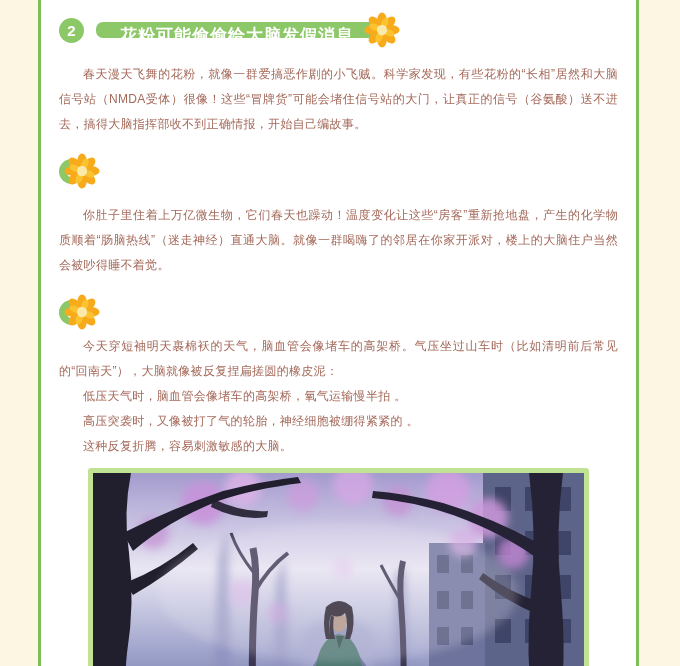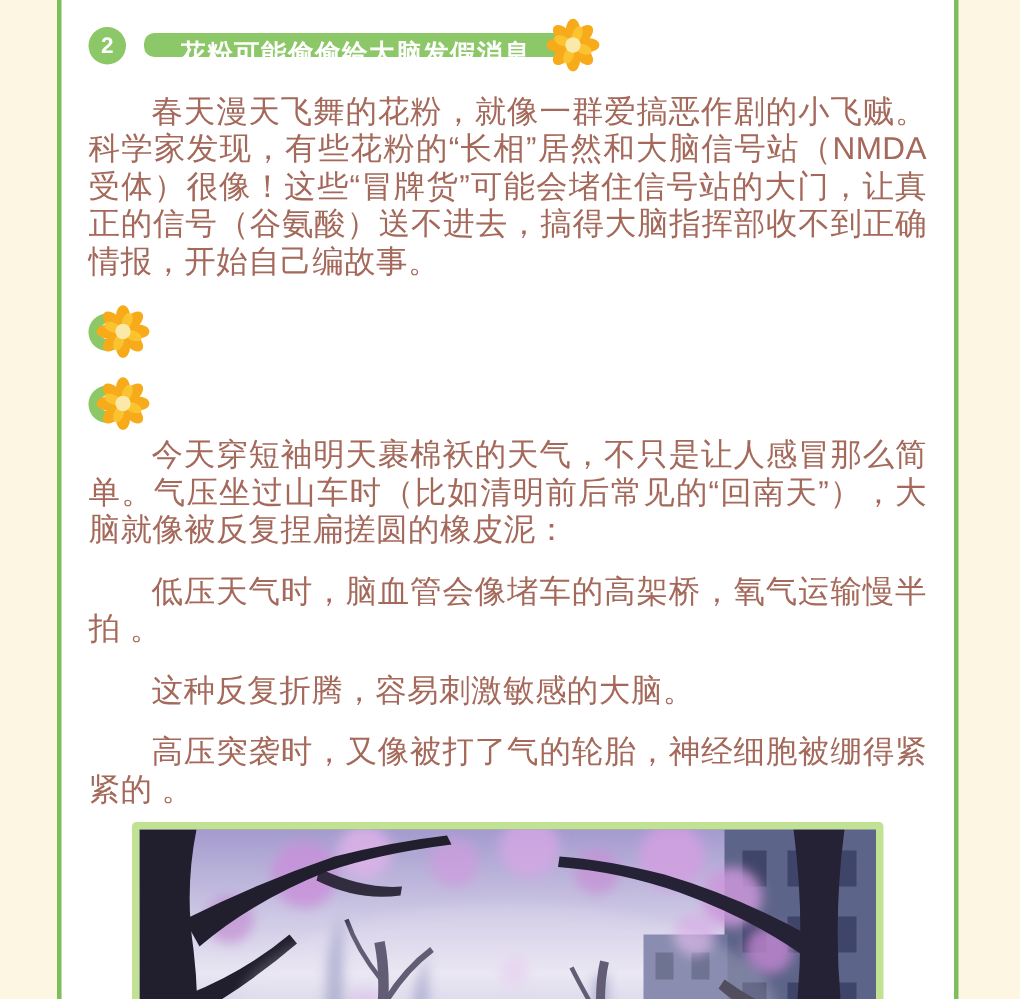--- a/index.html
+++ b/index.html
@@ -57,27 +57,27 @@
     width: 38px;
     height: 38px;
     margin-left: -21px;
     flex: 0 0 auto;
     position: relative;
     z-index: 2;
   }
   .body-text {
     margin: 18px 0 0 0;
     color: #a4695a;
-    font-size: 21px;
+    font-size: 12px;
     line-height: 25px;
     letter-spacing: 0.3px;
     text-align: justify;
     text-indent: 2em;
   }
-  .body-text.follow { margin-top: 16px; }
+  .body-text.follow { margin-top: 0; }
   .body-text.tight { margin-top: 8px; }
   .illustration {
     box-sizing: border-box;
     display: block;
     width: 501px;
     margin: 9px auto 0 auto;
     border: 5px solid #c2e293;
     border-radius: 3px;
     line-height: 0;
     background: #8a8ab0;
@@ -129,20 +129,21 @@
       </g>
       <g fill="#fcc834" opacity="0.85">
         <ellipse cx="20" cy="12" rx="3.4" ry="6" transform="rotate(22 20 20)"></ellipse>
         <ellipse cx="20" cy="12" rx="3.4" ry="6" transform="rotate(112 20 20)"></ellipse>
         <ellipse cx="20" cy="12" rx="3.4" ry="6" transform="rotate(202 20 20)"></ellipse>
         <ellipse cx="20" cy="12" rx="3.4" ry="6" transform="rotate(292 20 20)"></ellipse>
       </g>
       <circle cx="20" cy="20" r="5.4" fill="#fbe9a9"></circle>
     </svg>
   </div>
+  <p class="body-text">你肚子里住着上万亿微生物，它们春天也躁动！温度变化让这些“房客”重新抢地盘，产生的化学物质顺着“肠脑热线”（迷走神经）直通大脑。就像一群喝嗨了的邻居在你家开派对，楼上的大脑住户当然会被吵得睡不着觉。</p>
 
   <div class="sec-head">
     <div class="num">3</div>
     <svg class="flower" viewBox="0 0 40 40">
       <g fill="#f7ab1b">
         <ellipse cx="20" cy="9.5" rx="5" ry="8" transform="rotate(0 20 20)"></ellipse>
         <ellipse cx="20" cy="9.5" rx="5" ry="8" transform="rotate(45 20 20)"></ellipse>
         <ellipse cx="20" cy="9.5" rx="5" ry="8" transform="rotate(90 20 20)"></ellipse>
         <ellipse cx="20" cy="9.5" rx="5" ry="8" transform="rotate(135 20 20)"></ellipse>
         <ellipse cx="20" cy="9.5" rx="5" ry="8" transform="rotate(180 20 20)"></ellipse>
@@ -152,24 +153,24 @@
       </g>
       <g fill="#fcc834" opacity="0.85">
         <ellipse cx="20" cy="12" rx="3.4" ry="6" transform="rotate(22 20 20)"></ellipse>
         <ellipse cx="20" cy="12" rx="3.4" ry="6" transform="rotate(112 20 20)"></ellipse>
         <ellipse cx="20" cy="12" rx="3.4" ry="6" transform="rotate(202 20 20)"></ellipse>
         <ellipse cx="20" cy="12" rx="3.4" ry="6" transform="rotate(292 20 20)"></ellipse>
       </g>
       <circle cx="20" cy="20" r="5.4" fill="#fbe9a9"></circle>
     </svg>
   </div>
-  <p class="body-text tight">今天穿短袖明天裹棉袄的天气，不只是让人感冒那么简单。气压坐过山车时（比如清明前后常见的“回南天”），大脑就像被反复捏扁搓圆的橡皮泥：</p>
+  <p class="body-text tight">今天穿短袖明天裹棉袄的天气，脑血管会像堵车的高架桥。气压坐过山车时（比如清明前后常见的“回南天”），大脑就像被反复捏扁搓圆的橡皮泥：</p>
   <p class="body-text follow">低压天气时，脑血管会像堵车的高架桥，氧气运输慢半拍 。</p>
+  <p class="body-text follow">高压突袭时，又像被打了气的轮胎，神经细胞被绷得紧紧的 。</p>
   <p class="body-text follow">这种反复折腾，容易刺激敏感的大脑。</p>
-  <p class="body-text follow">高压突袭时，又像被打了气的轮胎，神经细胞被绷得紧紧的 。</p>
 
   <figure class="illustration">
     <svg viewBox="0 0 491 240" width="491" height="240">
       <defs>
         <linearGradient id="sky" x1="0" y1="0" x2="0" y2="1">
           <stop offset="0" stop-color="#a49bce"></stop>
           <stop offset="0.4" stop-color="#e9e6f3"></stop>
           <stop offset="0.75" stop-color="#9ea3cb"></stop>
           <stop offset="1" stop-color="#6d74a2"></stop>
         </linearGradient>

